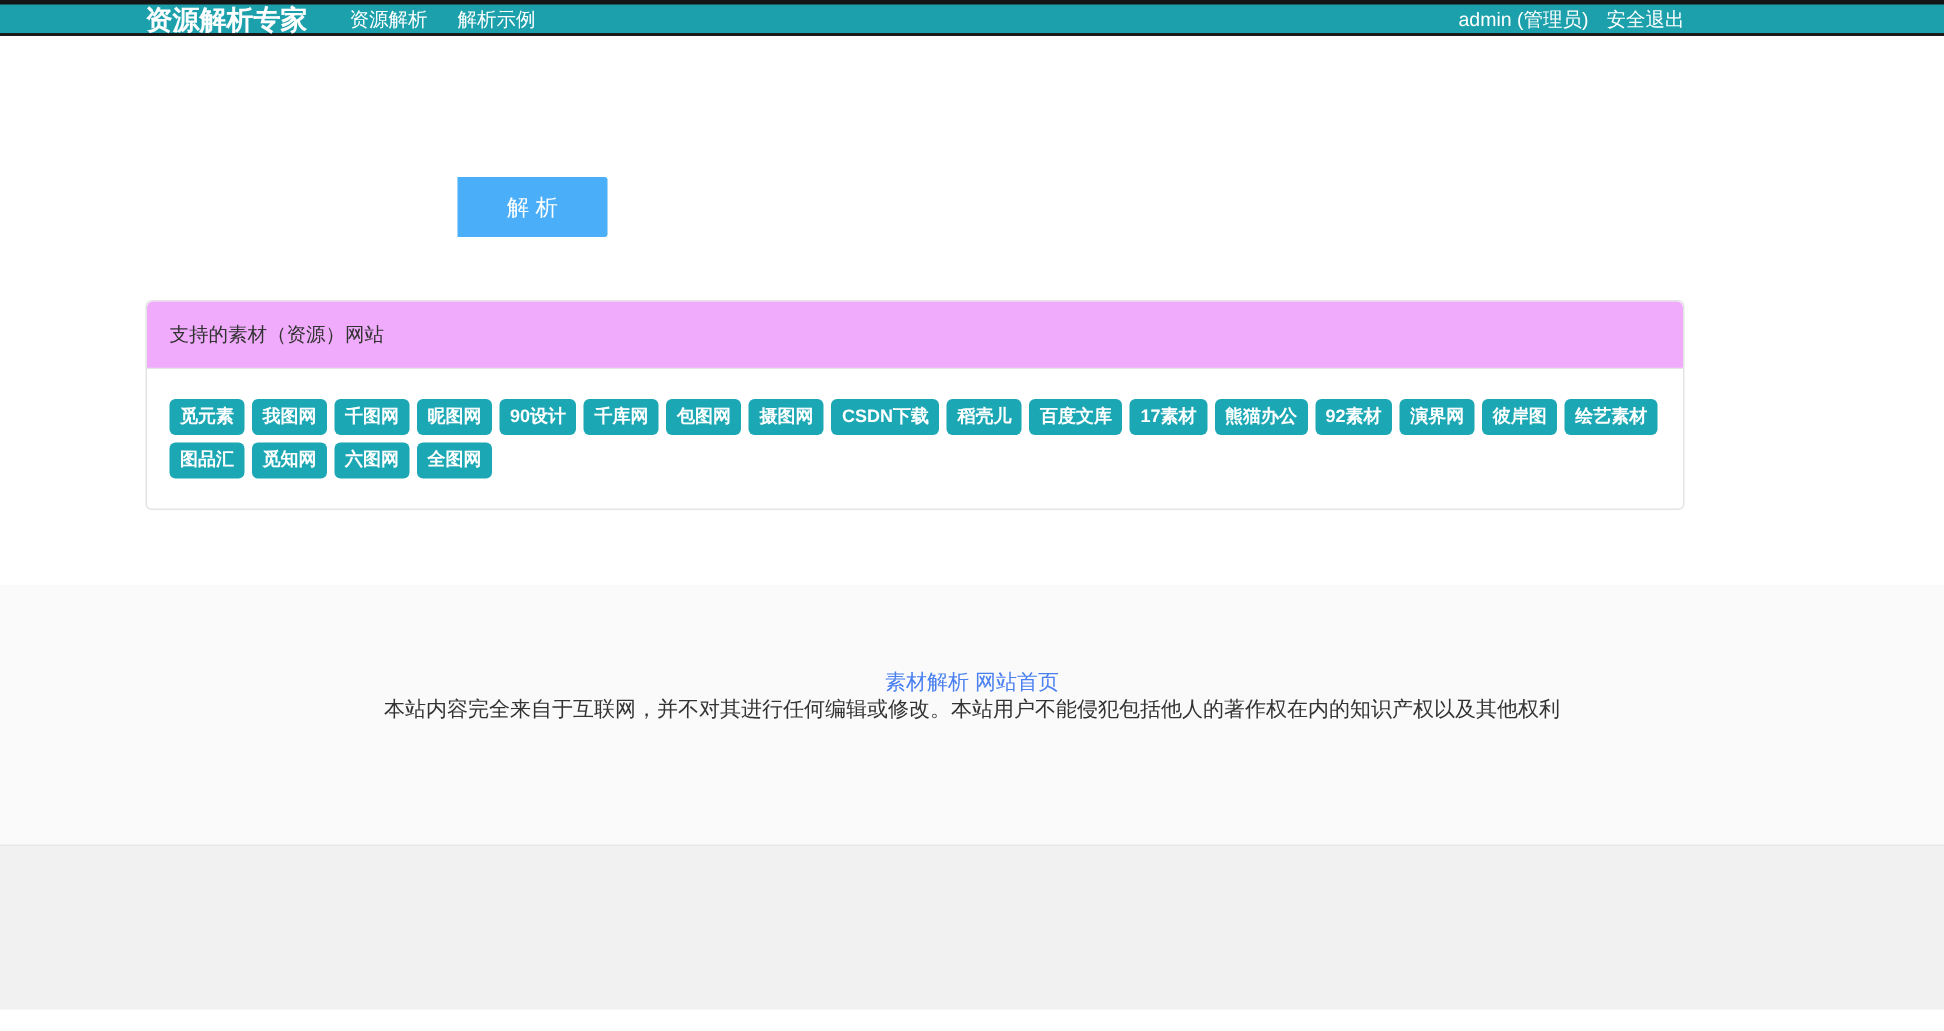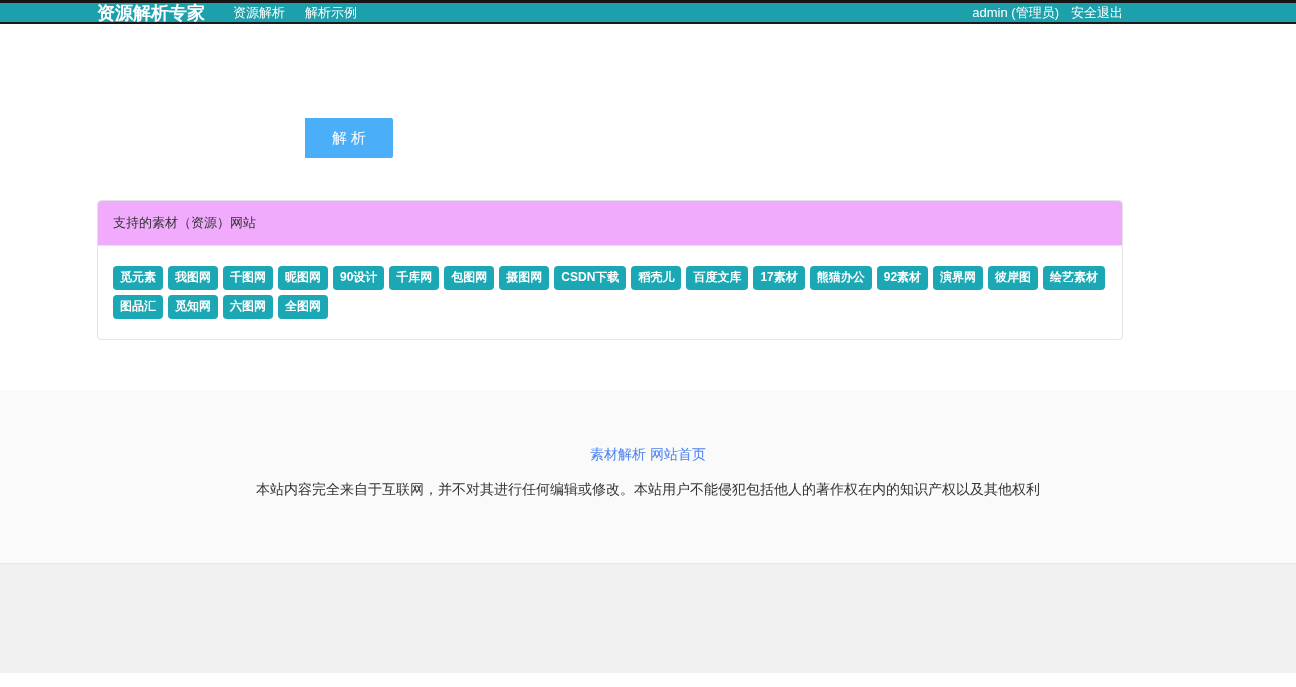--- a/index.html
+++ b/index.html
@@ -37,21 +37,21 @@
   }
   .search-input {
     flex: 1; height: 40px;
     border: 1px solid #49aef9; border-right: none;
     padding: 0 12px; font-size: 16px; color: #555;
     outline: none; border-radius: 2px 0 0 2px;
     font-family: inherit;
   }
   .search-input::placeholder { color: #9b9b9b; }
   .search-btn {
-    width: 88px; height: 40px;
+    width: 100px; height: 40px;
     background: var(--button-bg, #4aaef8); color: #ffffff;
     border: none; font-size: 15px; cursor: pointer;
     border-radius: 0 2px 2px 0; font-family: inherit;
   }
 
   
   .panel {
     margin-top: 42px;
     border: 1px solid #e4e4e4; border-radius: 4px;
     background: #ffffff;
@@ -75,21 +75,21 @@
   .footer-light {
     margin-top: 50px; height: 173px;
     background: #fafafa; text-align: center;
     padding-top: 56px;
   }
   .footer-links { font-size: 14px; }
   .footer-links a {
     color: var(--link-color, #4a80f0);
     text-decoration: none; margin: 0 2px;
   }
-  .disclaimer { margin-top: 17px; font-size: 14px; color: #333; }
+  .disclaimer { font-size: 14px; color: #333; }
   .footer-dark {
     height: 110px; background: #f1f1f1;
     border-top: 1px solid #e7e7e7;
   }
 </style>
 </head>
 <body>
 
 <nav class="navbar">
   <div class="container">

